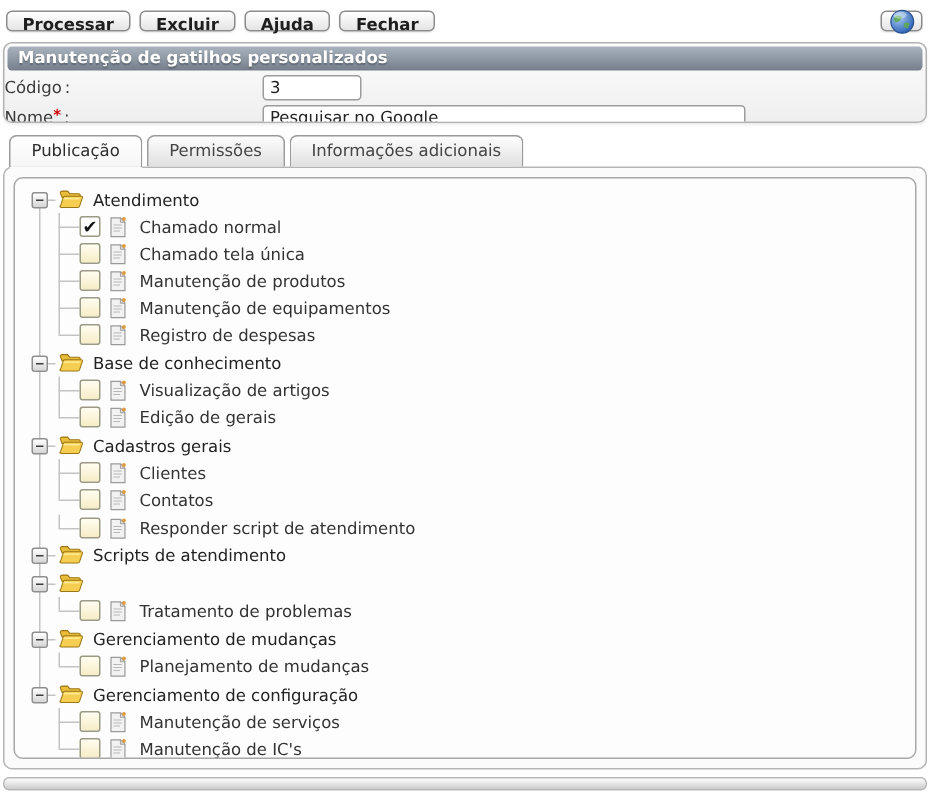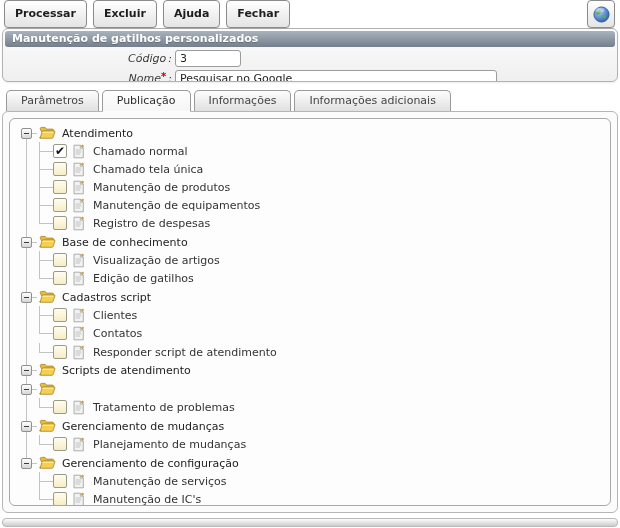--- a/index.html
+++ b/index.html
@@ -1,35 +1,35 @@
 <!DOCTYPE html>
 <html><head>
 <meta charset="utf-8">
 <style>
   * { box-sizing: border-box; margin: 0; padding: 0; }
   html,body { width:620px; height:528px; background:#fff; overflow:hidden;
     font-family:"DejaVu Sans","Liberation Sans",sans-serif; font-size:11px; color:#333; }
 
   
   .toolbar { display:flex; align-items:center; gap:6px; padding:4px 5px 4px 4px; height:28px; }
-  .btn { height:28px; padding:0 10px; border:1px solid #8b8b8b; border-radius:4px;
+  .btn { height:14px; padding:0 10px; border:1px solid #8b8b8b; border-radius:4px;
     background:linear-gradient(#ffffff,#e4e4e4); font-family:inherit; font-size:11px;
     font-weight:700; color:#1e1e1e; line-height:18px; cursor:pointer;
     box-shadow:0 1px 1px rgba(0,0,0,0.08); }
   .icon-btn { margin-left:auto; width:28px; padding:0; display:flex; align-items:center; justify-content:center; }
 
   
   .top-panel { margin:0 2px; height:54px; border:1px solid #b2b2b2; border-radius:6px;
     background:linear-gradient(#fcfcfc,#efefef); overflow:hidden;
     box-shadow:0 1px 2px rgba(0,0,0,0.08); }
   .panel-header { margin:2px; height:16px; border-radius:3px; padding:0 7px;
     background:linear-gradient(#a8b3be,#747f8b); color:#fff; font-weight:700;
     font-size:11px; line-height:16px; text-shadow:0 1px 1px rgba(0,0,0,0.25); }
   .form-row { display:flex; align-items:center; height:18px; margin-top:1px; }
-  .form-label { width:172px; text-align:right; color:#3a3a3a; white-space:pre;font-style:italic; }
+  .form-label { width:172px; text-align:left; color:#3a3a3a; white-space:pre; }
   .req { color:#cc0000; font-weight:700; font-size:10px; vertical-align:2px; }
   .sep { margin:0 3px 0 2px; }
   .tinput { height:17px; border:1px solid #9c9c9c; border-radius:3px; background:#fff;
     font-family:inherit; font-size:11px; color:#222; padding:0 4px; }
   .w-codigo { width:66px; }
   .w-nome { width:322px; }
 
   
   .tabs { display:flex; gap:3px; margin:7px 0 0 6px; height:22px; align-items:flex-end;
     position:relative; z-index:5; }
@@ -103,23 +103,22 @@
     <span class="form-label"><span>Código</span><span class="req"></span><span class="sep">:</span></span>
     <input class="tinput w-codigo" value="3" style="">
   </div>
   <div class="form-row" style="margin-top:2px">
     <span class="form-label"><span>Nome</span><span class="req">*</span><span class="sep">:</span></span>
     <input class="tinput w-nome" value="Pesquisar no Google" style="">
   </div>
 </div>
 
 <div class="tabs">
-  <div class="tab">Parâmetros</div>
   <div class="tab active">Publicação</div>
-  <div class="tab">Informações</div>
+  <div class="tab">Permissões</div>
   <div class="tab">Informações adicionais</div>
 </div>
 
 <div class="content">
   <div class="tree-box">
     <div class="vmain" style="top: 14px; height: 330px;"></div>
   <div class="group">
         <div class="row g-row">
           <span class="expander"></span>
           <span class="hstub"></span>
@@ -221,35 +220,35 @@
         <div class="row c-row last">
           <span class="cbox" role="checkbox" aria-checked="false"></span>
           <span class="doc">
             <svg width="13" height="15" viewBox="0 0 13 15">
               <path d="M2 1.2 h6.3 l3 3 V13.8 H2 Z" fill="#f2f2f2" stroke="#9a9a9a" stroke-width="0.8"></path>
               <path d="M8.3 1.2 l3 3 h-3 Z" fill="#d9d9d9" stroke="#9a9a9a" stroke-width="0.6"></path>
               <path d="M3.6 6 h5.6 M3.6 8 h5.6 M3.6 10 h4.4" stroke="#b8b8b8" stroke-width="0.8"></path>
               <circle cx="10.6" cy="2" r="1.3" fill="#e09a3e"></circle>
             </svg>
           </span>
-          <span class="c-label">Edição de gatilhos</span>
-        </div>
-      </div>
-      <div class="group">
-        <div class="row g-row">
-          <span class="expander"></span>
-          <span class="hstub"></span>
-          <span class="folder">
-            <svg width="17" height="14" viewBox="0 0 17 14">
-              <path d="M1.2 2.6 C1.2 1.9 1.7 1.4 2.4 1.4 h3.7 l1.3 1.7 h6.1 c.6 0 1 .4 1 1 v1.5 H2.4 Z" fill="#e9bd3a" stroke="#9a7615" stroke-width="0.7"></path>
-              <path d="M1 12.2 L3.2 5.6 c.15-.45.55-.75 1.05-.75 h10.9 c.65 0 1 .5.8 1.1 l-1.95 5.6 c-.15.45-.55.75-1.05.75 H1.75 c-.55 0-.9-.5-.75-1.1 z" fill="#f6cf52" stroke="#9a7615" stroke-width="0.7"></path>
-              <path d="M3.6 5.8 h10.8 l-.4 1.2 H3.2 Z" fill="#fde98f"></path>
-            </svg>
-          </span>
-          <span class="g-label">Cadastros script</span>
+          <span class="c-label">Edição de gerais</span>
+        </div>
+      </div>
+      <div class="group">
+        <div class="row g-row">
+          <span class="expander"></span>
+          <span class="hstub"></span>
+          <span class="folder">
+            <svg width="17" height="14" viewBox="0 0 17 14">
+              <path d="M1.2 2.6 C1.2 1.9 1.7 1.4 2.4 1.4 h3.7 l1.3 1.7 h6.1 c.6 0 1 .4 1 1 v1.5 H2.4 Z" fill="#e9bd3a" stroke="#9a7615" stroke-width="0.7"></path>
+              <path d="M1 12.2 L3.2 5.6 c.15-.45.55-.75 1.05-.75 h10.9 c.65 0 1 .5.8 1.1 l-1.95 5.6 c-.15.45-.55.75-1.05.75 H1.75 c-.55 0-.9-.5-.75-1.1 z" fill="#f6cf52" stroke="#9a7615" stroke-width="0.7"></path>
+              <path d="M3.6 5.8 h10.8 l-.4 1.2 H3.2 Z" fill="#fde98f"></path>
+            </svg>
+          </span>
+          <span class="g-label">Cadastros gerais</span>
         </div>
         <div class="row c-row">
           <span class="cbox" role="checkbox" aria-checked="false"></span>
           <span class="doc">
             <svg width="13" height="15" viewBox="0 0 13 15">
               <path d="M2 1.2 h6.3 l3 3 V13.8 H2 Z" fill="#f2f2f2" stroke="#9a9a9a" stroke-width="0.8"></path>
               <path d="M8.3 1.2 l3 3 h-3 Z" fill="#d9d9d9" stroke="#9a9a9a" stroke-width="0.6"></path>
               <path d="M3.6 6 h5.6 M3.6 8 h5.6 M3.6 10 h4.4" stroke="#b8b8b8" stroke-width="0.8"></path>
               <circle cx="10.6" cy="2" r="1.3" fill="#e09a3e"></circle>
             </svg>

